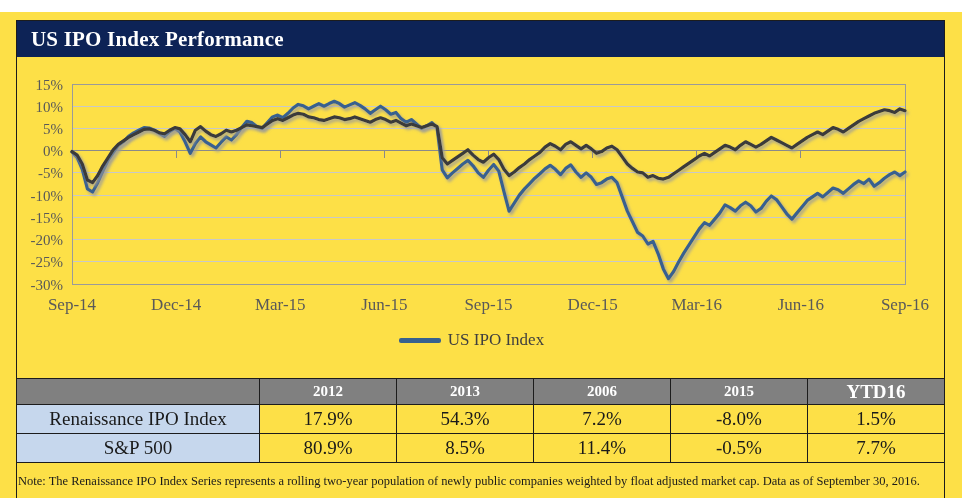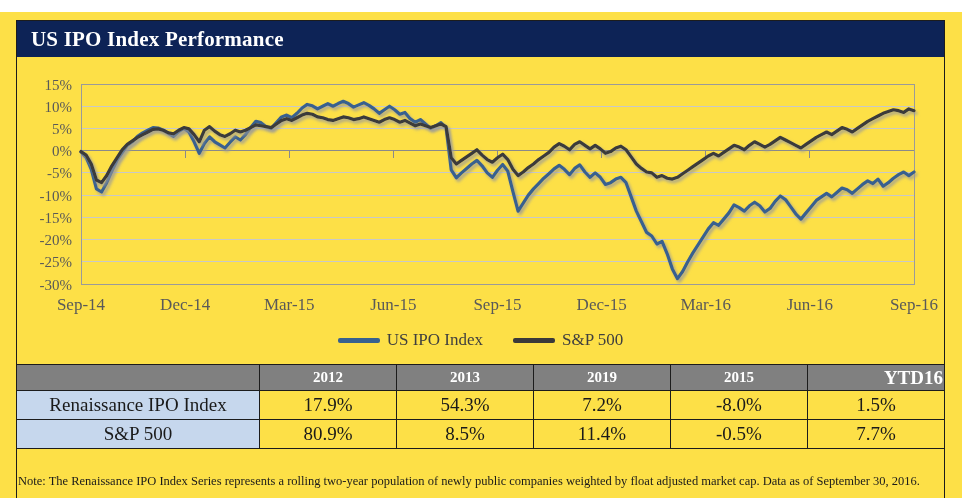--- a/index.html
+++ b/index.html
@@ -47,21 +47,21 @@
     color: #ffffff;
     font-size: 21px;
     font-weight: bold;
     letter-spacing: 0.2px;
     padding-left: 14px;
     font-family: "Liberation Serif", "DejaVu Serif", serif;
   }
   
   #chart-block {
     position: absolute;
-    left: 17px;
+    left: 8px;
     top: 46px;
     width: 927px;
     height: 310px;
   }
   #chart-svg {
     position: absolute;
     left: 0;
     top: 0;
   }
   
@@ -107,20 +107,21 @@
   
   #legend {
     position: absolute;
     left: 0;
     top: 272px;
     width: 927px;
     display: flex;
     justify-content: center;
     align-items: center;
     gap: 30px;
+    flex-direction: column;
   }
   .legend-entry {
     display: flex;
     align-items: center;
     gap: 7px;
   }
   .legend-swatch {
     display: inline-block;
     width: 42px;
     height: 5px;
@@ -128,42 +129,41 @@
   }
   .legend-label {
     font-size: 17px;
     color: #3f3f3f;
     font-family: "Liberation Serif", "DejaVu Serif", serif;
   }
   
   #perf-table {
     position: absolute;
     left: 16px;
-    top: 352px;
+    top: 366px;
     width: 929px;
     border-collapse: collapse;
     table-layout: fixed;
     box-sizing: border-box;
   }
   #perf-table th, #perf-table td {
     border: 1px solid #1c1c1c;
     text-align: center;
     font-family: "Liberation Serif", "DejaVu Serif", serif;
     box-sizing: border-box;
   }
   #perf-table thead th {
     background: #808080;
     color: #ffffff;
     height: 26px;
     font-size: 15px;
     font-weight: bold;
   }
   #perf-table thead th.ytd {
     font-size: 19px;
-    text-align: right;
   }
   #perf-table thead th.corner {
     background: #808080;
     border-left: 1px solid #1c1c1c;
   }
   #perf-table tbody td {
     height: 29px;
     font-size: 19px;
     color: #1a1a1a;
   }
@@ -274,21 +274,21 @@
         <col class="c-val">
         <col class="c-val">
         <col class="c-val">
         <col class="c-ytd">
     </colgroup>
     <thead>
       <tr>
         <th class="corner"></th>
         <th>2012</th>
         <th>2013</th>
-        <th>2019</th>
+        <th>2006</th>
         <th>2015</th>
         <th class="ytd">YTD16</th>
       </tr>
     </thead>
     <tbody>
       <tr>
         <td class="rowlabel">Renaissance IPO Index</td>
         <td>17.9%</td>
         <td>54.3%</td>
         <td>7.2%</td>

